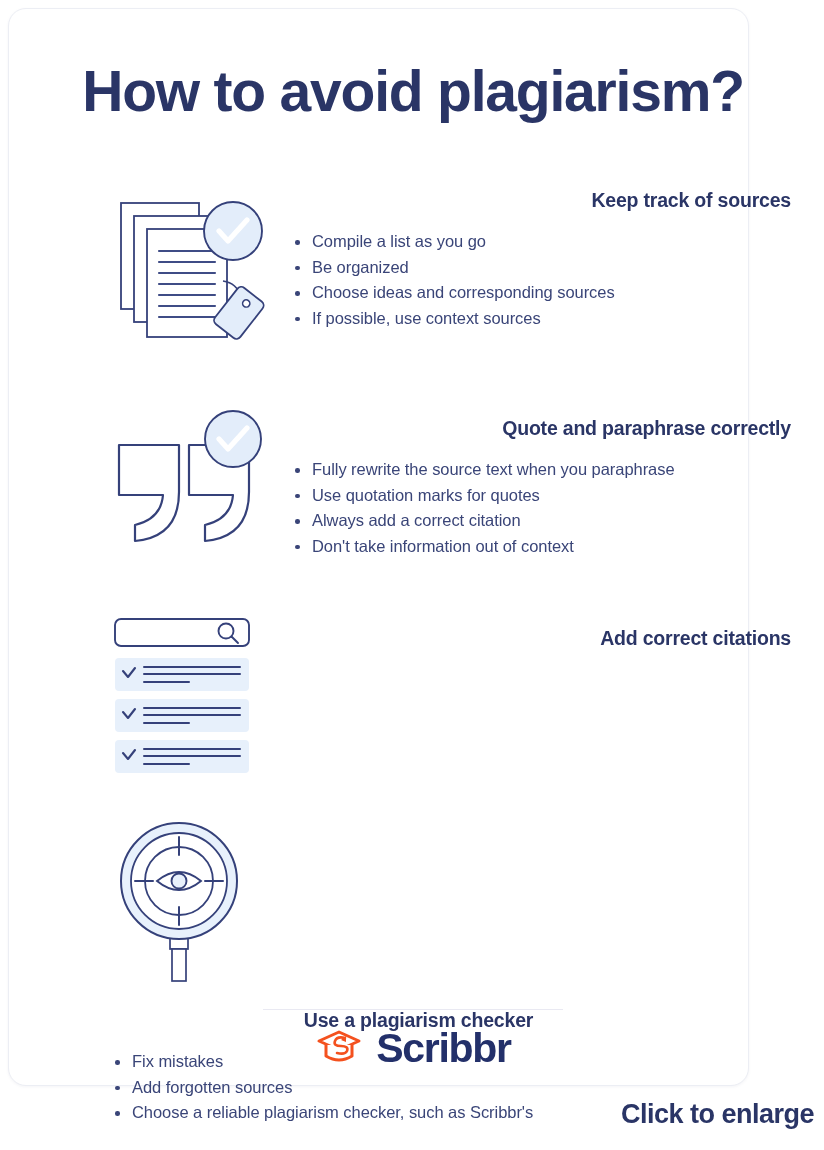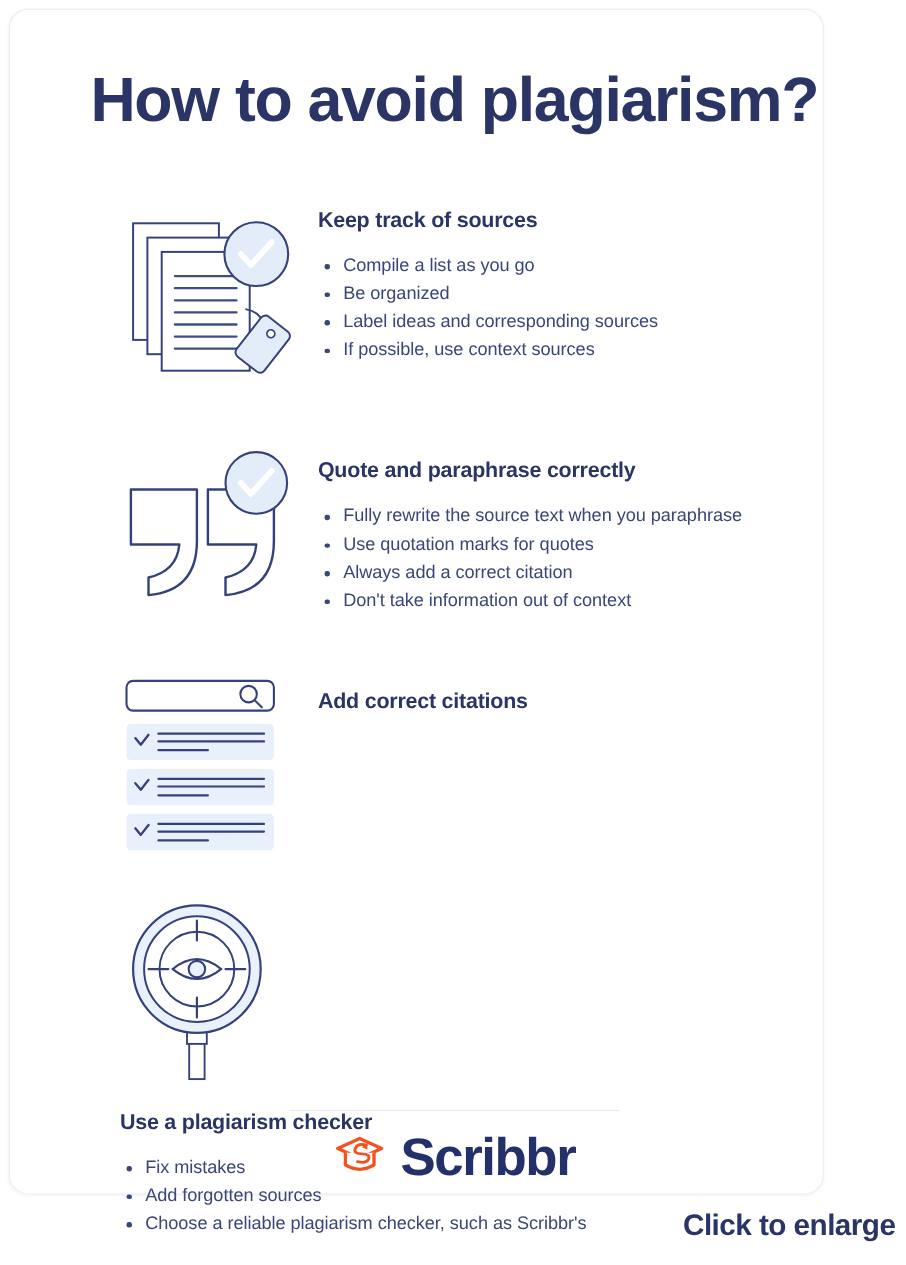--- a/index.html
+++ b/index.html
@@ -77,20 +77,21 @@
     padding-top: 8px;
     padding-left: 8px;
   }
 
   .sec-heading {
     font-size: 19.5px;
     font-weight: 700;
     color: #2a3566;
     letter-spacing: -0.2px;
     margin-bottom: 17px;
+    text-align: right;
   }
 
   .sec-list {
     list-style: none;
   }
   .sec-list li {
     position: relative;
     font-size: 16.5px;
     line-height: 25.5px;
     color: #3a4578;
@@ -132,21 +133,21 @@
     position: absolute;
     left: 0;
     top: 1016px;
     width: 808px;
     display: flex;
     align-items: center;
     justify-content: center;
     gap: 13px;
   }
   .logo-text {
-    font-size: 48px;
+    font-size: 41px;
     font-weight: 700;
     color: #23306a;
     letter-spacing: -1.3px;
   }
 
   .enlarge {
     position: absolute;
     right: 10px;
     top: 1101px;
     font-size: 27px;
@@ -194,21 +195,21 @@
 
             <circle cx="132" cy="48" r="29" fill="#e3edfa" stroke="#35417a" stroke-width="1.9"></circle>
             <path d="M118 48 l9 10 19 -21" stroke="#ffffff" stroke-width="5.2" fill="none" stroke-linecap="round" stroke-linejoin="round"></path>
           </svg>
         </div>
         <div class="sec-body">
           <div class="sec-heading">Keep track of sources</div>
           <ul class="sec-list">
             <li>Compile a list as you go</li>
             <li>Be organized</li>
-            <li>Label ideas and corresponding sources</li>
+            <li>Choose ideas and corresponding sources</li>
             <li>If possible, use context sources</li>
           </ul>
         </div>
       </div>
 
       <div class="section sec-2">
         <div class="icon-wrap">
           <svg width="180" height="165" viewBox="0 0 180 165" fill="none">
             <g stroke="#35417a" stroke-width="2.2" fill="#ffffff" stroke-linejoin="round">
               <path d="M18 48 L78 48 L78 95 Q78 140 34 144 L34 128 Q60 122 62 98 L18 98 Z"></path>

